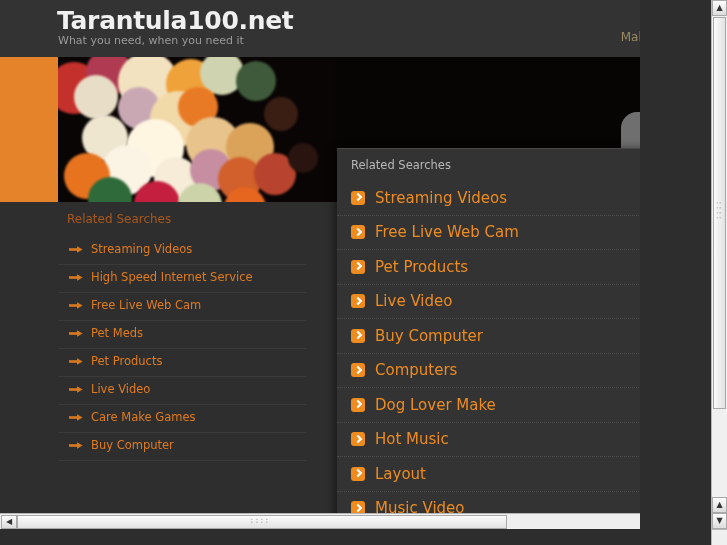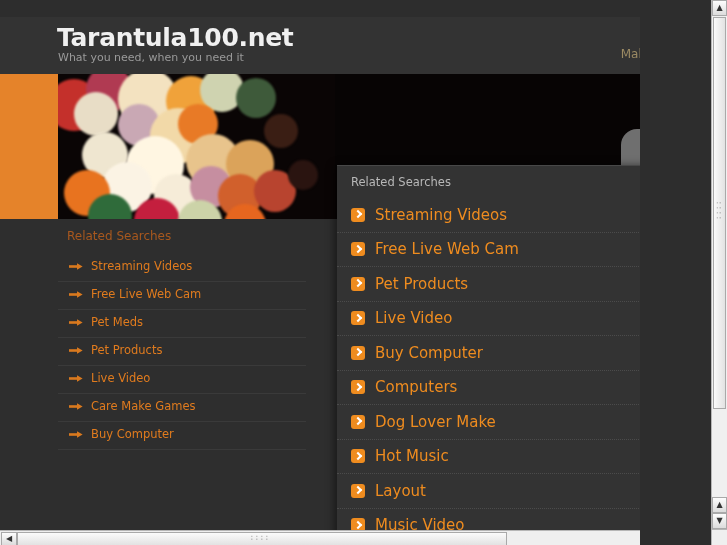--- a/index.html
+++ b/index.html
@@ -11,21 +11,21 @@
     width: 727px;
     height: 545px;
     overflow: hidden;
     font-family: "DejaVu Sans", sans-serif;
     position: relative;
   }
 
   
   #viewport {
     position: absolute;
-    left: 0; top: 17px;
+    left: 0; top: 0;
     width: 640px;
     height: 529px;
     overflow: hidden;
     background: #2e2e2e;
   }
 
   
   .site-header {
     position: absolute;
     left: 0; top: 0;
@@ -327,20 +327,24 @@
   <div class="sidebar">
     <div class="sidebar-heading">Related Searches</div>
     <div id="sidebar-list">
         <div class="sidebar-item"><svg class="dash-arrow" viewBox="0 0 14 7">
             <rect x="0" y="2.2" width="9" height="2.6" fill="#d9791e"></rect>
             <polygon points="8,0.3 13.6,3.5 8,6.7" fill="#d9791e"></polygon>
           </svg><span class="s-label">Streaming Videos</span></div>
         <div class="sidebar-item"><svg class="dash-arrow" viewBox="0 0 14 7">
             <rect x="0" y="2.2" width="9" height="2.6" fill="#d9791e"></rect>
             <polygon points="8,0.3 13.6,3.5 8,6.7" fill="#d9791e"></polygon>
+          </svg><span class="s-label">High Speed Internet Service</span></div>
+        <div class="sidebar-item"><svg class="dash-arrow" viewBox="0 0 14 7">
+            <rect x="0" y="2.2" width="9" height="2.6" fill="#d9791e"></rect>
+            <polygon points="8,0.3 13.6,3.5 8,6.7" fill="#d9791e"></polygon>
           </svg><span class="s-label">Free Live Web Cam</span></div>
         <div class="sidebar-item"><svg class="dash-arrow" viewBox="0 0 14 7">
             <rect x="0" y="2.2" width="9" height="2.6" fill="#d9791e"></rect>
             <polygon points="8,0.3 13.6,3.5 8,6.7" fill="#d9791e"></polygon>
           </svg><span class="s-label">Pet Meds</span></div>
         <div class="sidebar-item"><svg class="dash-arrow" viewBox="0 0 14 7">
             <rect x="0" y="2.2" width="9" height="2.6" fill="#d9791e"></rect>
             <polygon points="8,0.3 13.6,3.5 8,6.7" fill="#d9791e"></polygon>
           </svg><span class="s-label">Pet Products</span></div>
         <div class="sidebar-item"><svg class="dash-arrow" viewBox="0 0 14 7">

